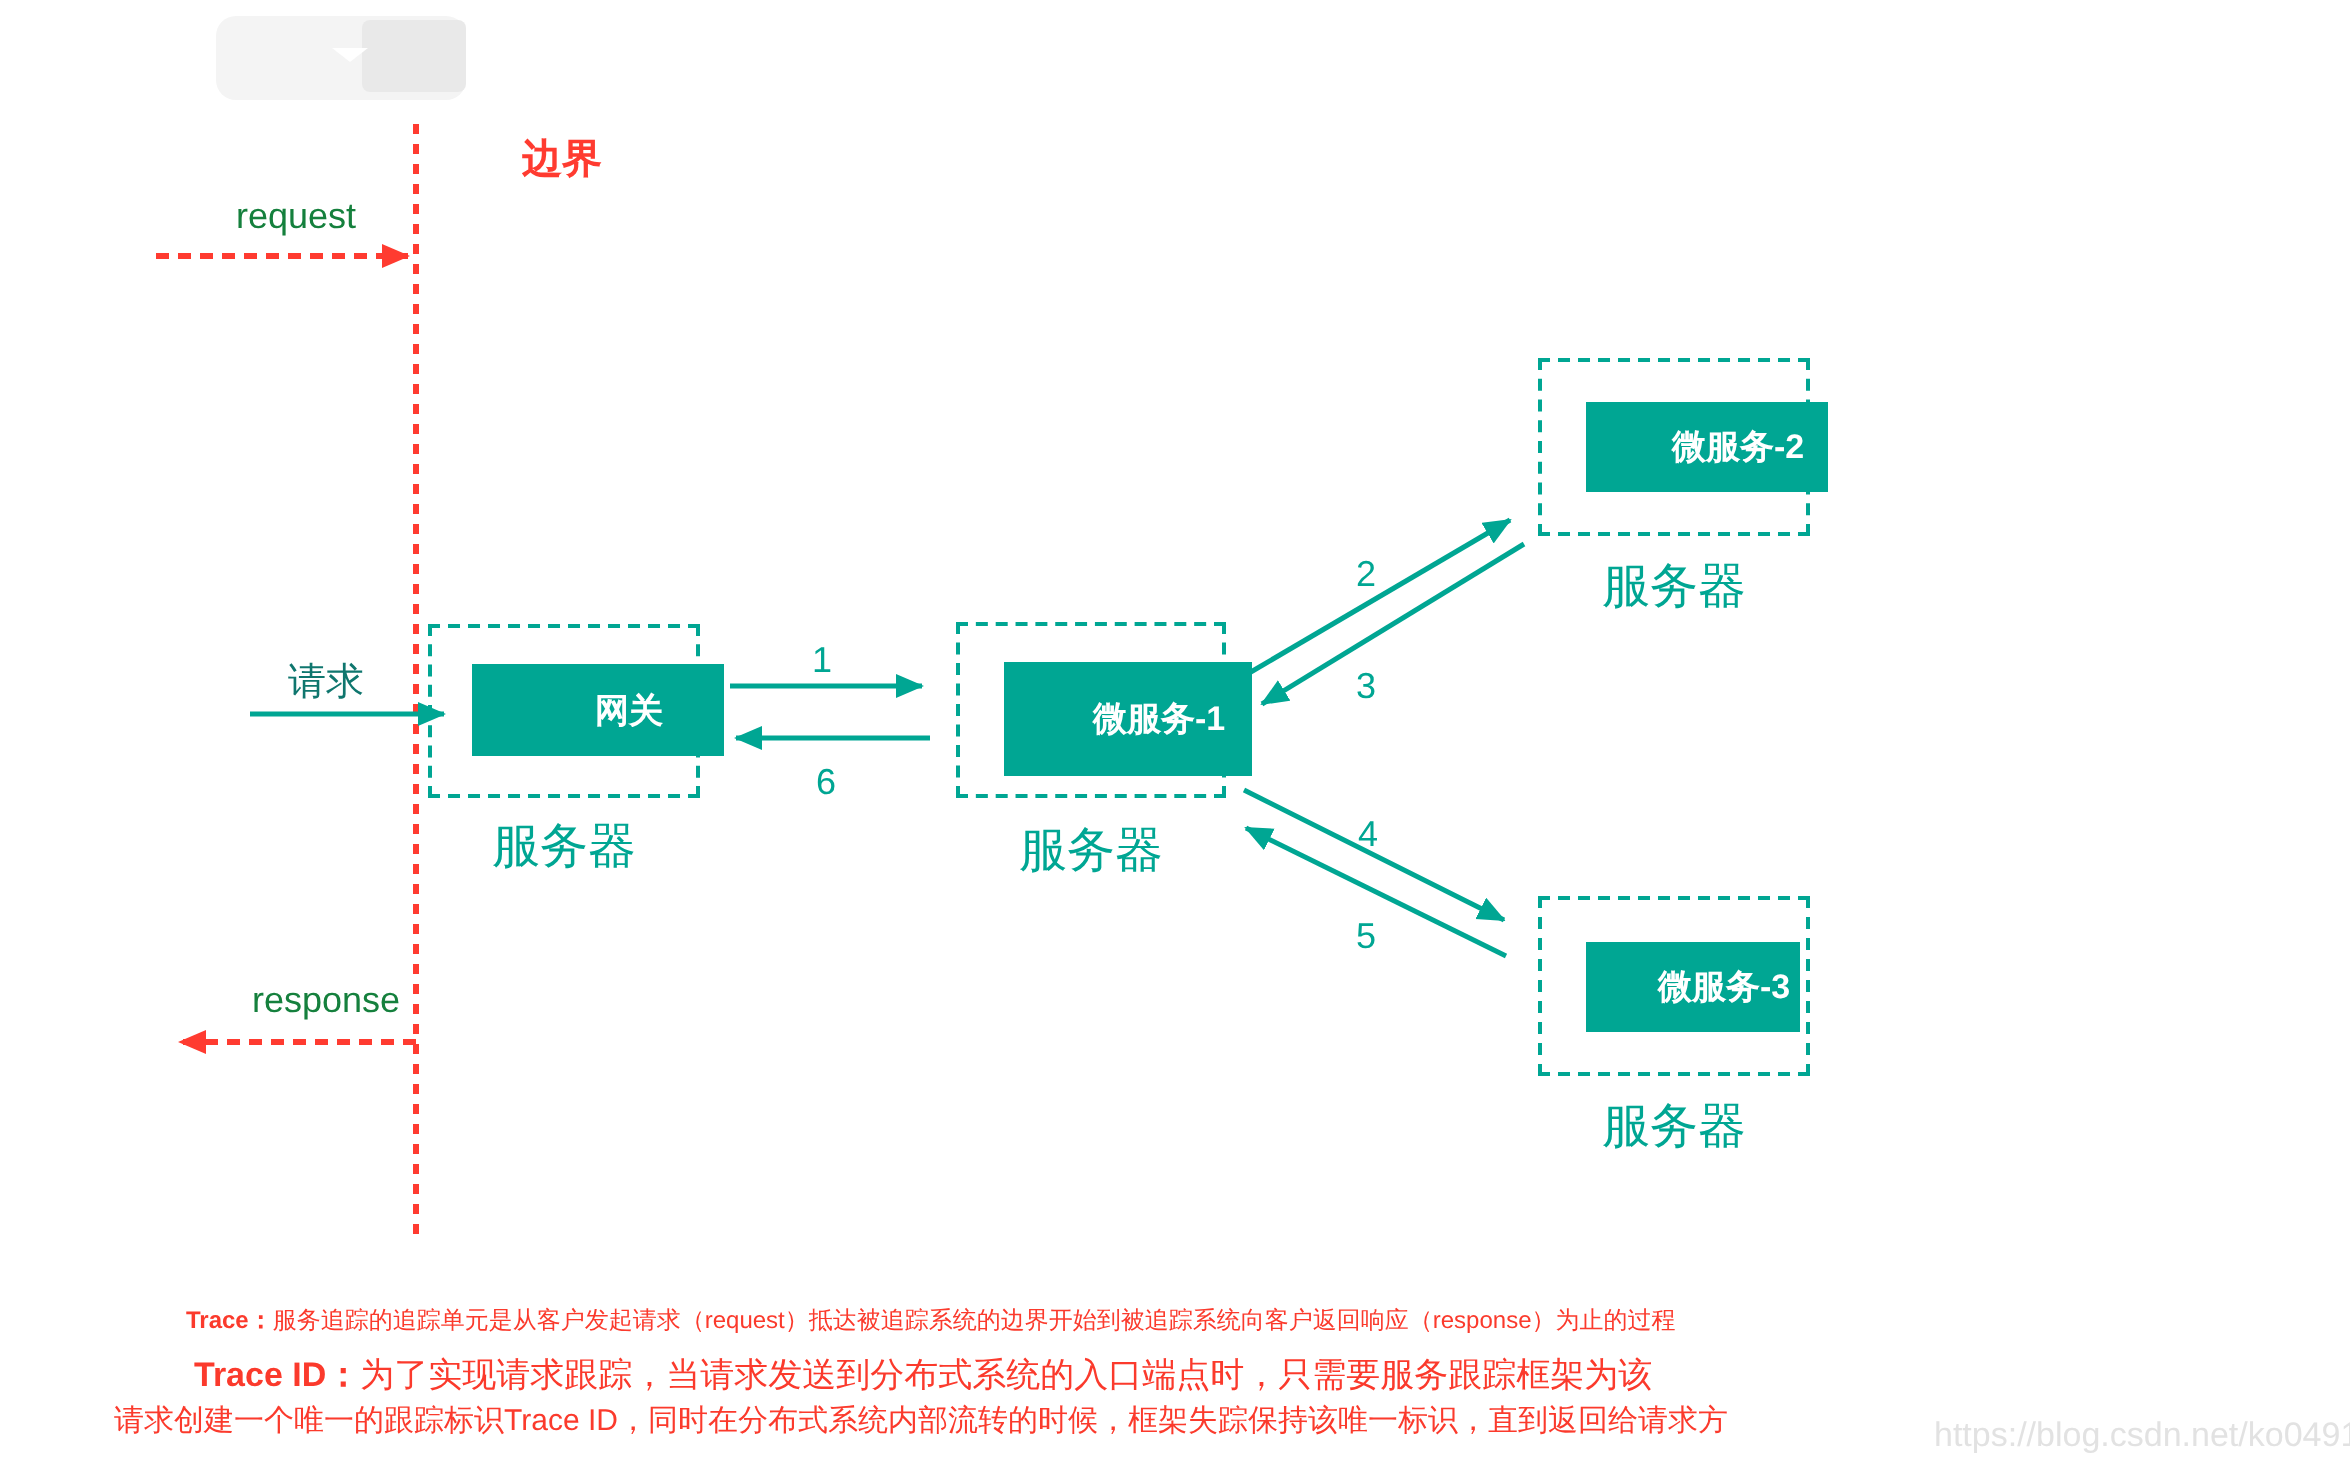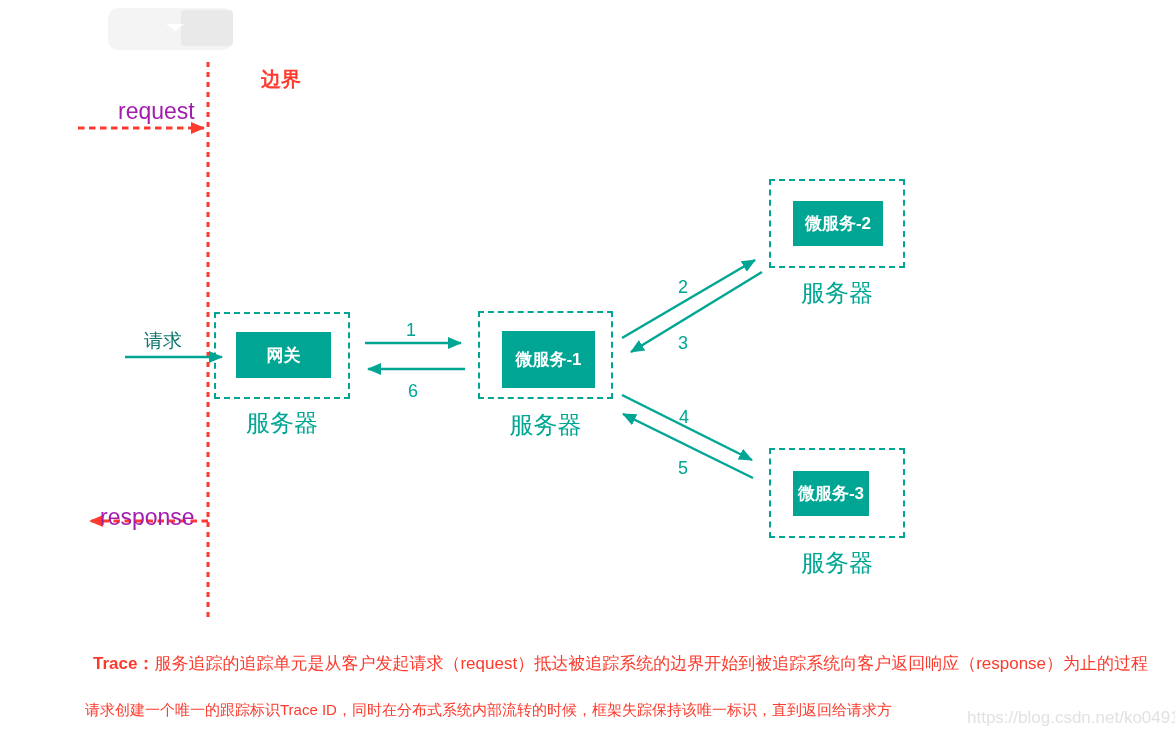--- a/index.html
+++ b/index.html
@@ -6,36 +6,36 @@
   #stage{
     position:relative;width:1175px;height:739px;background:#ffffff;overflow:hidden;
     font-family:"Liberation Sans","DejaVu Sans",sans-serif;
   }
   #overlay{position:absolute;left:0;top:0;width:1175px;height:739px;pointer-events:none;}
 
   .artifact{position:absolute;left:108px;top:8px;width:125px;height:42px;background:#f4f4f4;border-radius:10px;}
   .artifact .half{position:absolute;right:0;top:2px;width:52px;height:36px;background:#e9e9e9;border-radius:4px;}
   .artifact .tri{position:absolute;left:58px;top:16px;width:0;height:0;border-left:9px solid transparent;border-right:9px solid transparent;border-top:7px solid #ffffff;}
 
-  .lbl-red{position:absolute;color:#a21caf;font-size:23px;font-weight:500;}
+  .lbl-red{position:absolute;color:#15803d;font-size:18px;font-weight:500;}
   .lbl-teal{position:absolute;color:#0f766e;font-size:19px;font-weight:500;}
   .boundary-lbl{position:absolute;left:213px;top:66px;color:#ff3b30;font-size:20px;font-weight:700;margin-left:48px;}
 
   .node{position:absolute;border:2px dashed #00a693;box-sizing:border-box;}
   .node-box{position:absolute;background:#00a693;color:#ffffff;font-weight:700;font-size:17px;
-    display:flex;align-items:center;justify-content:center;}
+    display:flex;align-items:center;justify-content:center;padding-left:31px;}
   .caption{position:absolute;left:0;width:100%;text-align:center;color:#00a693;font-size:24px;font-weight:500;}
 
   .num{position:absolute;width:18px;text-align:center;color:#00a693;font-size:18px;font-weight:500;}
 
   .note-line{position:absolute;color:#fb3a2c;white-space:nowrap;}
   .note-line b{font-weight:700;}
-  .n1{left:93px;top:652px;font-size:17px;}
+  .n1{left:93px;top:652px;font-size:12px;}
   .n2{left:97px;top:676px;font-size:17px;}
-  .n3{left:57px;top:701px;font-size:15px;margin-left:28px;}
+  .n3{left:57px;top:701px;font-size:15px;}
 
   .wm{position:absolute;left:967px;top:708px;color:#e2e2e2;font-size:17px;white-space:nowrap;}
 </style>
 </head>
 <body>
 
 <div id="stage">
 
   <div class="artifact">
     <div class="half"></div>
@@ -69,21 +69,21 @@
     <line x1="762" y1="272" x2="631" y2="352" stroke="#00a693" stroke-width="2.5" marker-end="url(#mt)"></line>
 
     <line x1="622" y1="395" x2="752" y2="460" stroke="#00a693" stroke-width="2.5" marker-end="url(#mt)"></line>
 
     <line x1="753" y1="478" x2="623" y2="414" stroke="#00a693" stroke-width="2.5" marker-end="url(#mt)"></line>
   </svg>
 
   <div class="boundary-lbl">边界</div>
 
   <div class="lbl-red" style="left:118px;top:98px;">request</div>
-  <div class="lbl-red" style="left:100px;top:490px;margin-top:14px;">response</div>
+  <div class="lbl-red" style="left:126px;top:490px;">response</div>
   <div class="lbl-teal" style="left:144px;top:328px;">请求</div>
 
   <div class="node" style="left:214px;top:312px;width:136px;height:87px;">
     <div class="node-box" style="left:20px;top:18px;width:95px;height:46px;">网关</div>
     <div class="caption" style="top:93px;">服务器</div>
   </div>
 
   <div class="node" style="left:478px;top:311px;width:135px;height:88px;">
     <div class="node-box" style="left:22px;top:18px;width:93px;height:57px;">微服务-1</div>
     <div class="caption" style="top:96px;">服务器</div>
@@ -100,17 +100,18 @@
   </div>
 
   <div class="num" style="left:402px;top:320px;">1</div>
   <div class="num" style="left:674px;top:277px;">2</div>
   <div class="num" style="left:674px;top:333px;">3</div>
   <div class="num" style="left:675px;top:407px;">4</div>
   <div class="num" style="left:674px;top:458px;">5</div>
   <div class="num" style="left:404px;top:381px;">6</div>
 
   <div class="note-line n1"><b>Trace：</b><span>服务追踪的追踪单元是从客户发起请求（request）抵达被追踪系统的边界开始到被追踪系统向客户返回响应（response）为止的过程</span></div>
+  <div class="note-line n2"><b>Trace ID：</b><span>为了实现请求跟踪，当请求发送到分布式系统的入口端点时，只需要服务跟踪框架为该</span></div>
   <div class="note-line n3"><span>请求创建一个唯一的跟踪标识Trace ID，同时在分布式系统内部流转的时候，框架失踪保持该唯一标识，直到返回给请求方</span></div>
 
   <div class="wm">https://blog.csdn.net/ko0491</div>
 
 </div>
 
 </body></html>

